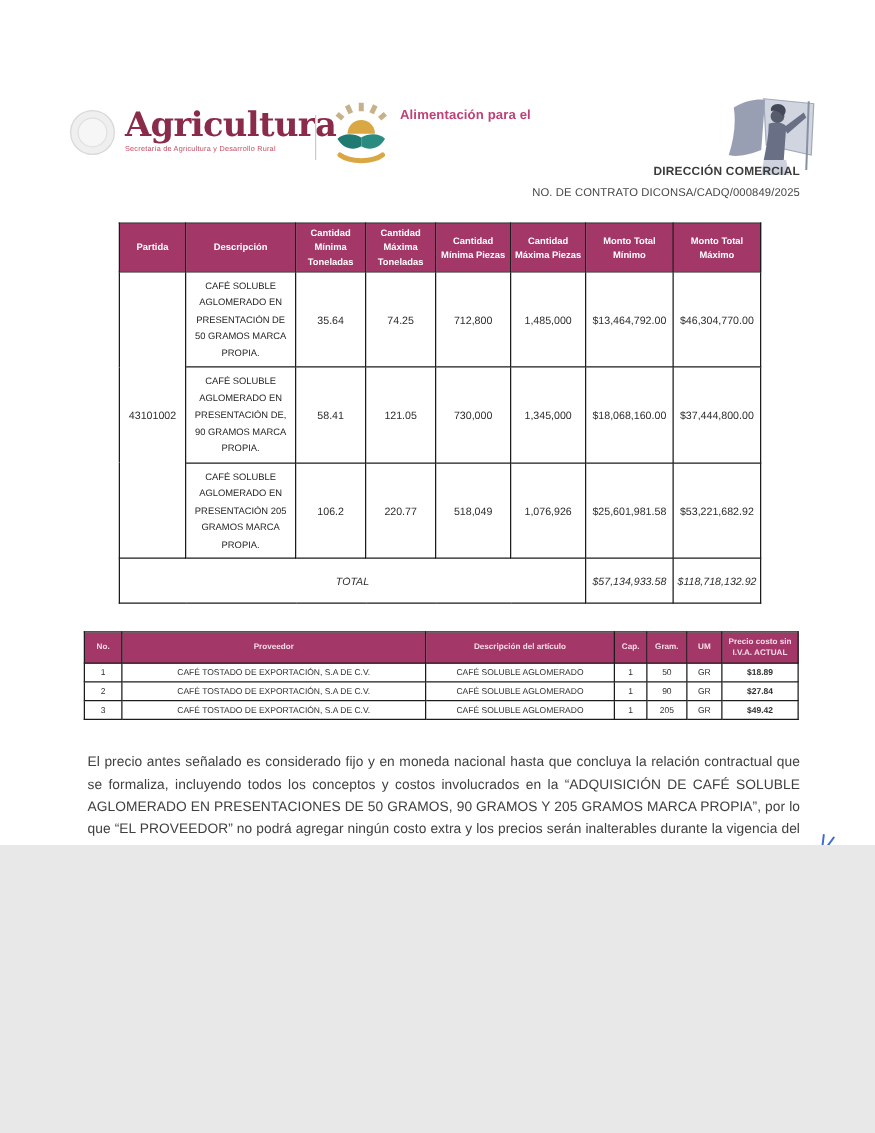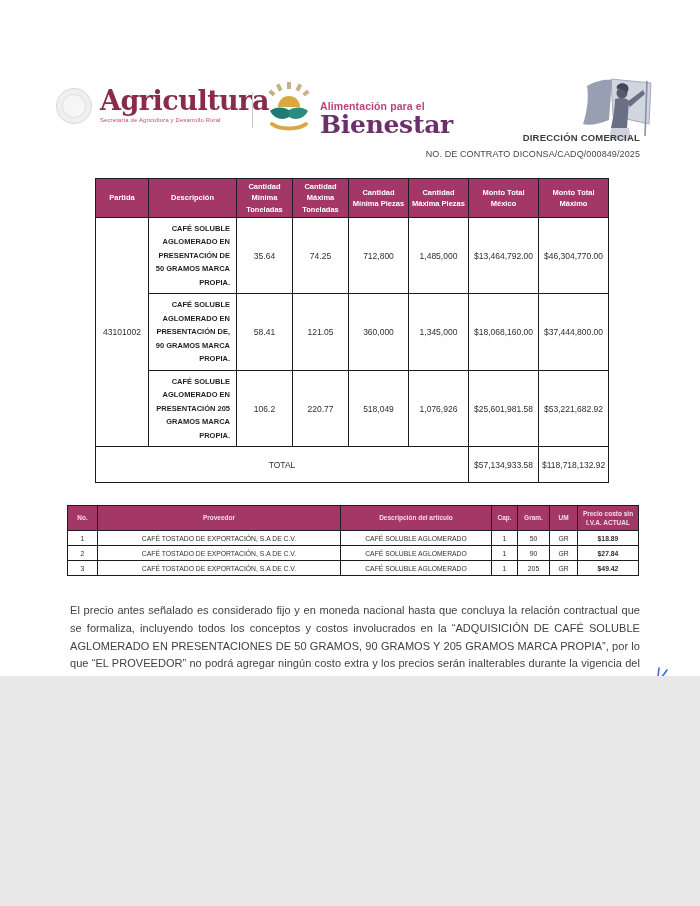--- a/index.html
+++ b/index.html
@@ -15,39 +15,39 @@
                position:relative; margin-right:8px; margin-top:2px; }
   .agri-seal::after { content:""; position:absolute; inset:5px; border-radius:50%; border:1px solid #e0e0e0; background:#f6f6f6; }
   .agri-text .agri-title { font-family:"DejaVu Serif","Liberation Serif",serif; font-weight:bold;
                font-size:27px; color:#8a2b4a; letter-spacing:-0.5px; line-height:1; }
   .agri-text .agri-sub { font-size:5.8px; color:#c24b62; margin-top:3px; letter-spacing:0.2px; }
 
   .logo-divider { position:absolute; left:252px; top:92px; width:1px; height:36px; background:#c9cdd2; }
 
   .bien-logo { position:absolute; left:266px; top:82px; display:flex; }
   .bien-icon { width:46px; height:52px; }
-  .bien-text { margin-left:8px; margin-top:18px; }
+  .bien-text { margin-left:8px; margin-top:4px; }
   .bien-top { font-size:10.5px; font-weight:bold; color:#c04179; letter-spacing:0.1px; }
   .bien-bottom { font-family:"DejaVu Serif","Liberation Serif",serif; font-weight:bold;
                  font-size:25px; color:#6b3069; line-height:1.05; letter-spacing:-0.3px; }
 
   .stamp { position:absolute; left:577px; top:76px; width:82px; height:66px; opacity:0.9; }
 
   .dir-comercial { position:absolute; right:60px; top:132px; font-size:9.5px; font-weight:bold; color:#3b3b3b; letter-spacing:0.2px; }
   .no-contrato  { position:absolute; right:60px; top:149px; font-size:9px; color:#474747; letter-spacing:0.1px; }
 
   
   .t1 { position:absolute; left:95px; top:178px; width:513px; border-collapse:collapse; table-layout:fixed; }
   .t1 th, .t1 td { border:1px solid #1c1c1c; text-align:center; vertical-align:middle; }
   .t1 thead th { background:#a33767; color:#ffffff; font-size:7.5px; font-weight:bold;
                  height:38px; padding:2px 3px; line-height:1.5; }
   .t1 td { font-size:8.5px; color:#2e2e2e; padding:2px 3px; height:60px; background:#fff; }
-  .t1 td.desc { font-size:7.5px; font-weight:bold; color:#1f1f1f; line-height:1.8; padding:4px 6px;text-align:right; }
+  .t1 td.desc { font-size:7.5px; font-weight:normal; color:#1f1f1f; line-height:1.8; padding:4px 6px; }
   .t1 td.partida { font-size:8.5px; }
-  .t1 tr.total td { height:36px; font-size:8.5px; }
+  .t1 tr.total td { height:36px; font-size:8.5px;font-style:italic; }
 
   
   .t2 { position:absolute; left:67px; top:505px; width:571px; border-collapse:collapse; table-layout:fixed; }
   .t2 th, .t2 td { border:1px solid #1c1c1c; text-align:center; vertical-align:middle; }
   .t2 thead th { background:#a33767; color:#f6dce8; font-size:6.5px; font-weight:bold;
                  height:25px; padding:1px 2px; line-height:1.4; }
   .t2 td { font-size:6.8px; color:#2e2e2e; height:15px; padding:1px 2px; background:#fff; }
   .t2 td.price { font-weight:bold; }
 
   
@@ -96,21 +96,20 @@
         <rect x="4" y="8" width="4" height="6" transform="rotate(-50 6 11)"></rect>
         <rect x="38" y="8" width="4" height="6" transform="rotate(50 40 11)"></rect>
       </g>
       <path d="M12 25 a11 11 0 0 1 22 0 z" fill="#d9a843"></path>
       <path d="M23 28 C16 24 8 25 4 29 C8 37 17 39 23 35 Z" fill="#1f7a72"></path>
       <path d="M23 28 C30 24 38 25 42 29 C38 37 29 39 23 35 Z" fill="#2a8b80"></path>
       <path d="M6 42 C14 48 32 48 40 42" fill="none" stroke="#d9a843" stroke-width="4" stroke-linecap="round"></path>
     </svg>
     <div class="bien-text">
       <div class="bien-top">Alimentación para el</div>
-      <div class="bien-bottom">Bienestar</div>
     </div>
   </div>
 
   <svg class="stamp" viewBox="0 0 82 66">
     <polygon points="34,3 74,7 72,48 36,40" fill="#ccd1dd" stroke="#9aa1b4" stroke-width="1"></polygon>
     <path d="M10 10 C20 4 30 3 35 4 L32 44 C22 48 12 50 6 48 C10 36 12 22 10 10 Z" fill="#8d95ab"></path>
     <line x1="70" y1="5" x2="68" y2="60" stroke="#7d8498" stroke-width="1.6"></line>
     <circle cx="45" cy="17" r="5.5" fill="#454b5e"></circle>
     <path d="M40 13 C38 8 46 5 50 9 C53 12 51 16 49 17 C47 13 43 12 40 13 Z" fill="#2f3446"></path>
     <path d="M38 23 C44 21 50 22 52 25 L50 52 C44 55 38 55 34 52 C36 42 38 32 38 23 Z" fill="#596078"></path>
@@ -133,40 +132,40 @@
         <col style="width:70px">
     </colgroup>
     <thead>
       <tr>
         <th>Partida</th>
         <th>Descripción</th>
         <th>Cantidad Mínima Toneladas</th>
         <th>Cantidad Máxima Toneladas</th>
         <th>Cantidad Mínima Piezas</th>
         <th>Cantidad Máxima Piezas</th>
-        <th>Monto Total México</th>
+        <th>Monto Total Mínimo</th>
         <th>Monto Total Máximo</th>
       </tr>
     </thead>
     <tbody>
       <tr>
         <td class="partida" rowspan="3">43101002</td>
         <td class="desc">CAFÉ SOLUBLE AGLOMERADO EN PRESENTACIÓN DE 50 GRAMOS MARCA PROPIA.</td>
         <td>35.64</td>
         <td>74.25</td>
         <td>712,800</td>
         <td>1,485,000</td>
         <td>$13,464,792.00</td>
         <td>$46,304,770.00</td>
       </tr>
       <tr>
         <td class="desc">CAFÉ SOLUBLE AGLOMERADO EN PRESENTACIÓN DE, 90 GRAMOS MARCA PROPIA.</td>
         <td>58.41</td>
         <td>121.05</td>
-        <td>360,000</td>
+        <td>730,000</td>
         <td>1,345,000</td>
         <td>$18,068,160.00</td>
         <td>$37,444,800.00</td>
       </tr>
       <tr>
         <td class="desc">CAFÉ SOLUBLE AGLOMERADO EN PRESENTACIÓN 205 GRAMOS MARCA PROPIA.</td>
         <td>106.2</td>
         <td>220.77</td>
         <td>518,049</td>
         <td>1,076,926</td>

